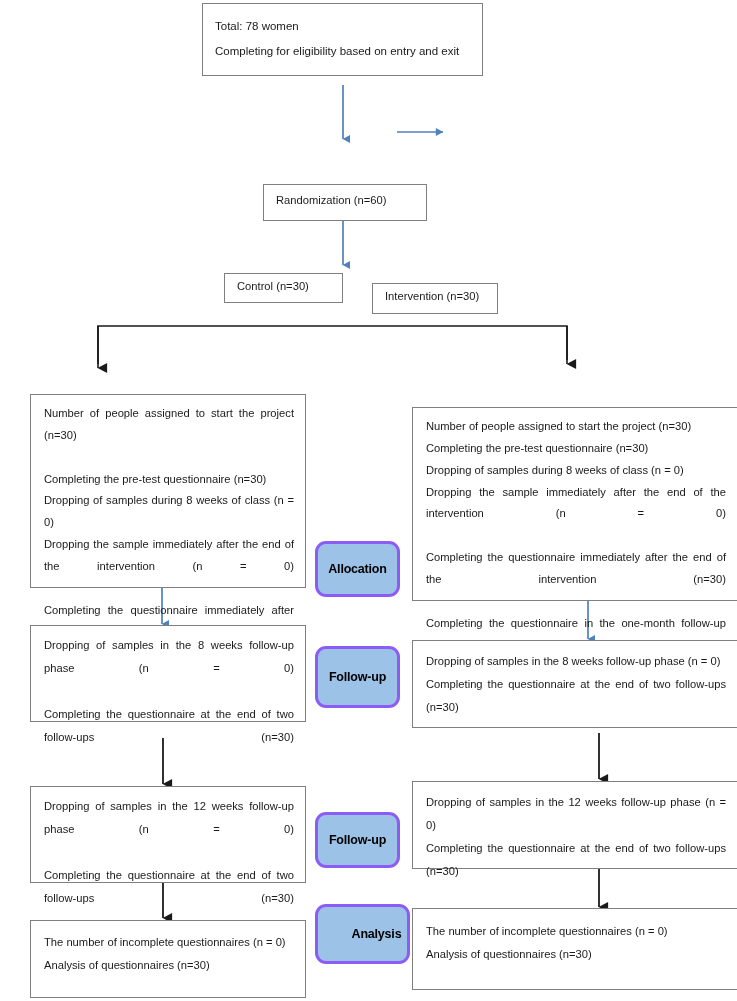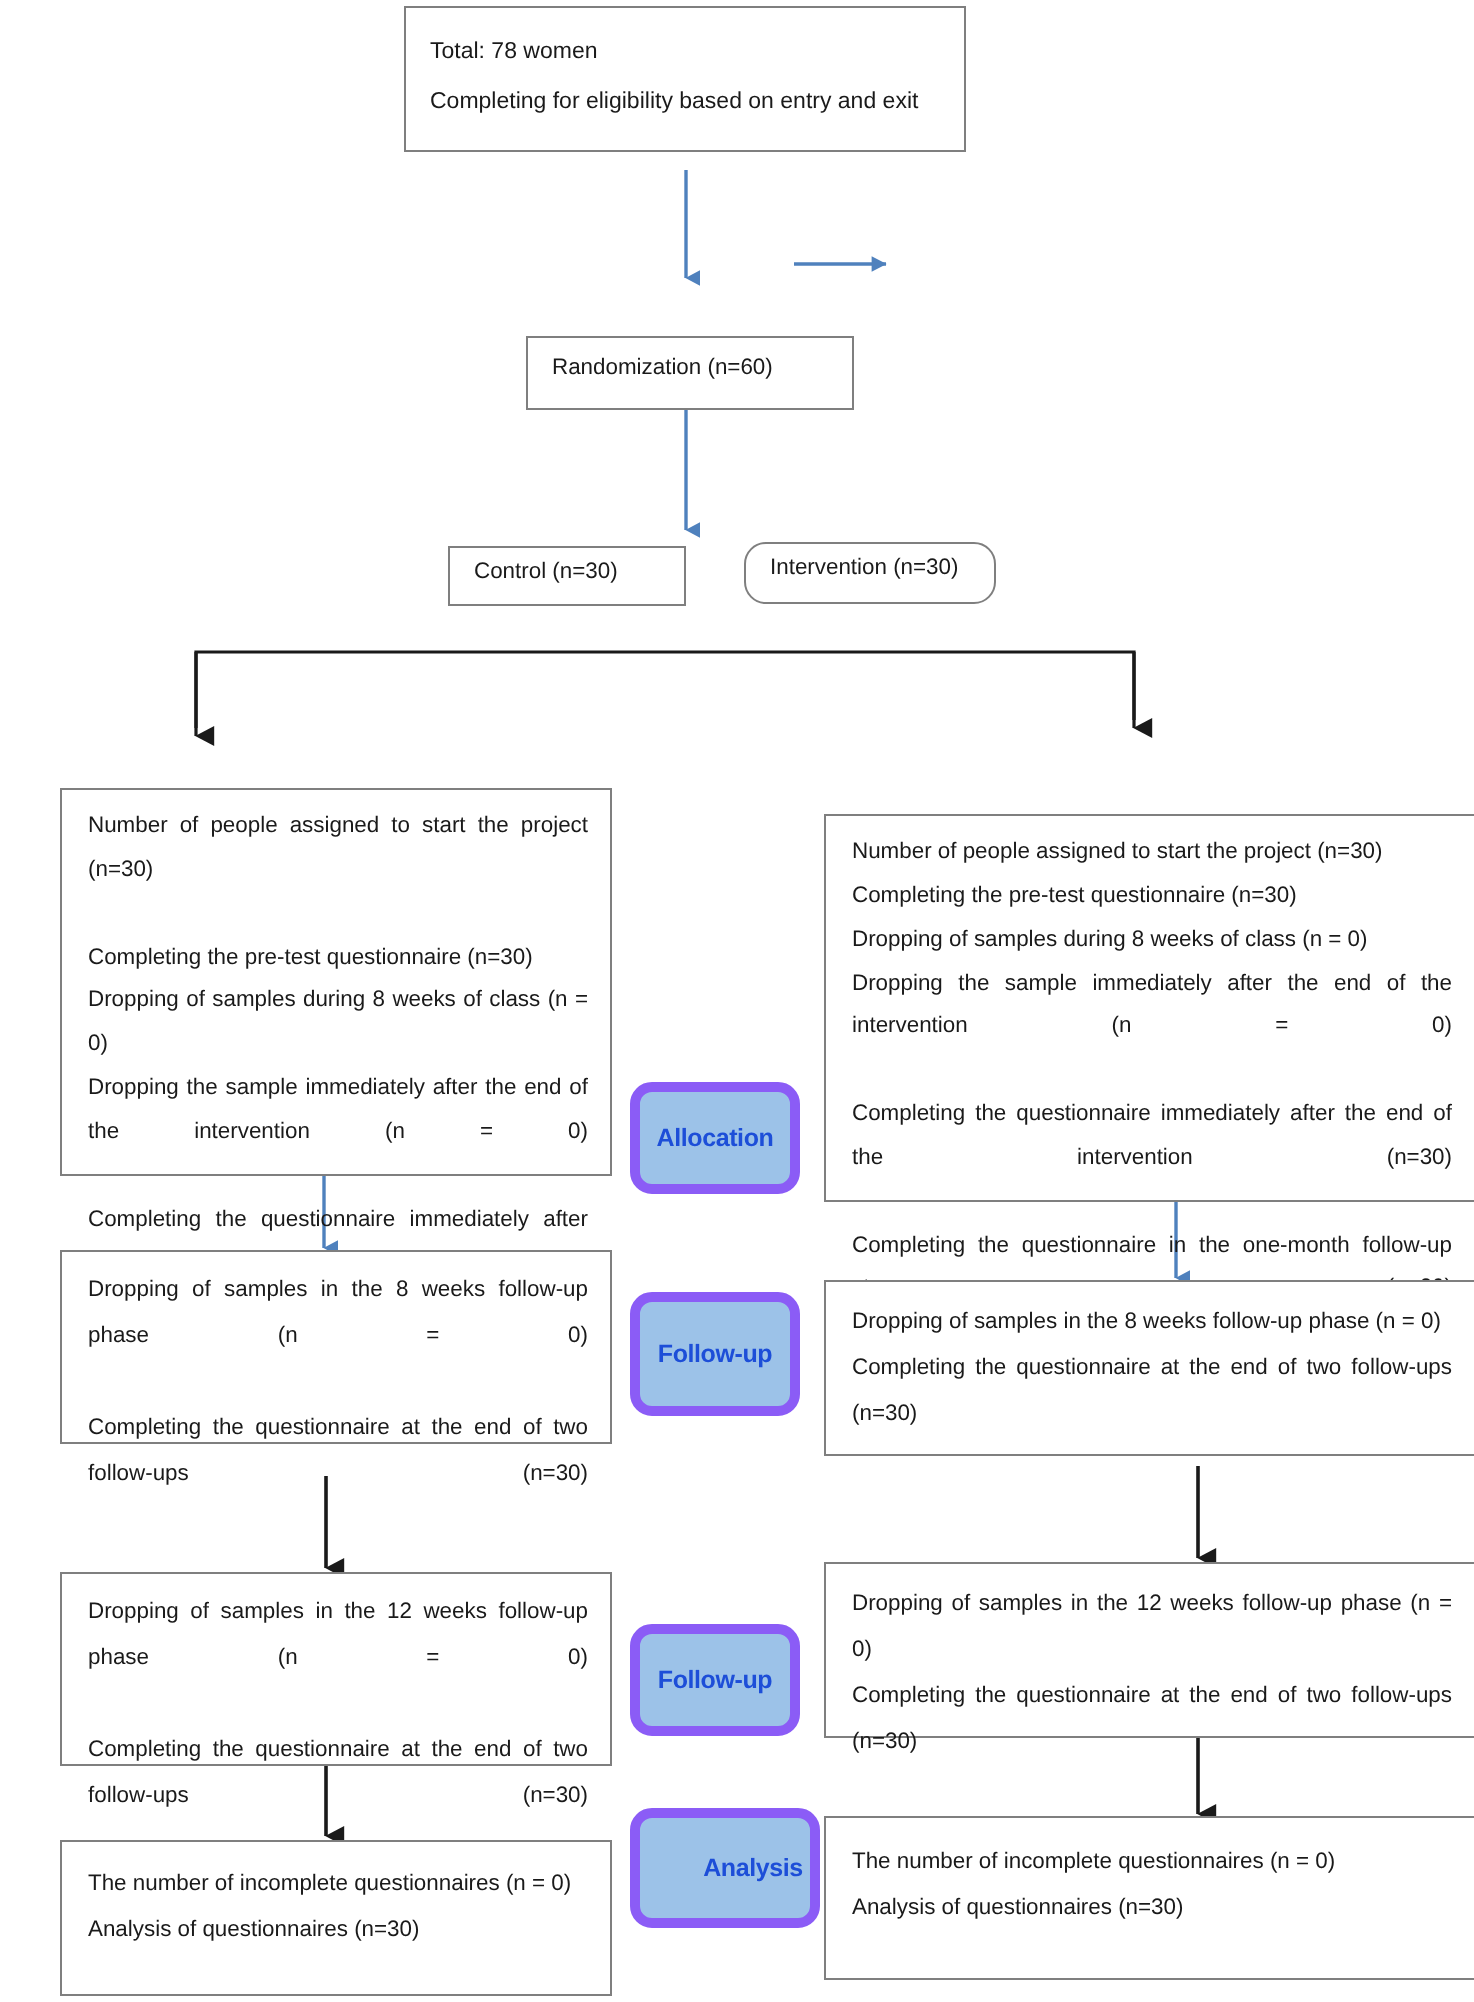--- a/index.html
+++ b/index.html
@@ -22,23 +22,23 @@
   .box .txt .ln{display:block;}
   .box.center .txt{text-align:center;}
   
   .box .txt .ln{text-align:justify;text-justify:inter-word;}
   .box .txt .ln:after{content:"";display:inline-block;width:100%;}
   .box.center .txt .ln:after{display:none;}
   .box .txt .ln.nojust:after{display:none;}
 
   .bluebox{
     position:absolute;box-sizing:border-box;
-    background:#9CC2E8;border:5px solid #8b5cf6;border-radius:11px;
+    background:#9CC2E8;border:3px solid #8b5cf6;border-radius:11px;
     display:flex;align-items:center;justify-content:center;
-    font-weight:bold;font-size:12.5px;color:#1d4ed8;
+    font-weight:bold;font-size:12.5px;color:#000000;
     letter-spacing:-0.2px;
   }
   svg.arrows{position:absolute;left:0;top:0;width:737px;height:1001px;
     pointer-events:none;overflow:visible;}
 </style>
 </head>
 <body>
 
 <div id="canvas">
 
@@ -77,33 +77,33 @@
   </svg>
 
   <div class="box center" style="left:186px;top:3px;width:281px;height:73px;">
     <div class="txt" style="padding-top:10px;font-size:11.5px;line-height:2.15;">
       <span class="ln nojust">Total: 78 women</span>
       <span class="ln nojust">Completing for eligibility based on entry and exit</span>
     </div>
   </div>
 
 
-  <div class="box center" style="left:247px;top:168px;width:164px;height:37px;">
+  <div class="box center" style="left:247px;top:184px;width:164px;height:37px;">
     <div class="txt" style="padding-top:10px;line-height:1;">
       <span class="ln nojust">Randomization (n=60)</span>
     </div>
   </div>
 
   <div class="box center" style="left:208px;top:273px;width:119px;height:30px;">
     <div class="txt" style="padding-top:7px;line-height:1;">
       <span class="ln nojust">Control (n=30)</span>
     </div>
   </div>
 
-  <div class="box center" style="left:356px;top:271px;width:126px;height:31px;border-radius:11px;">
+  <div class="box center" style="left:356px;top:283px;width:126px;height:31px;">
     <div class="txt" style="padding-top:7px;line-height:1;">
       <span class="ln nojust">Intervention (n=30)</span>
     </div>
   </div>
 
   <div class="box" style="left:14px;top:394px;width:276px;height:194px;">
     <div class="txt" style="padding:8px 11px 0 13px;line-height:1.95;">
       <span class="ln">Number of people assigned to start the project (n=30)</span>
       <span class="ln nojust">Completing the pre-test questionnaire (n=30)</span>
       <span class="ln nojust">Dropping of samples during 8 weeks of class (n = 0)</span>

